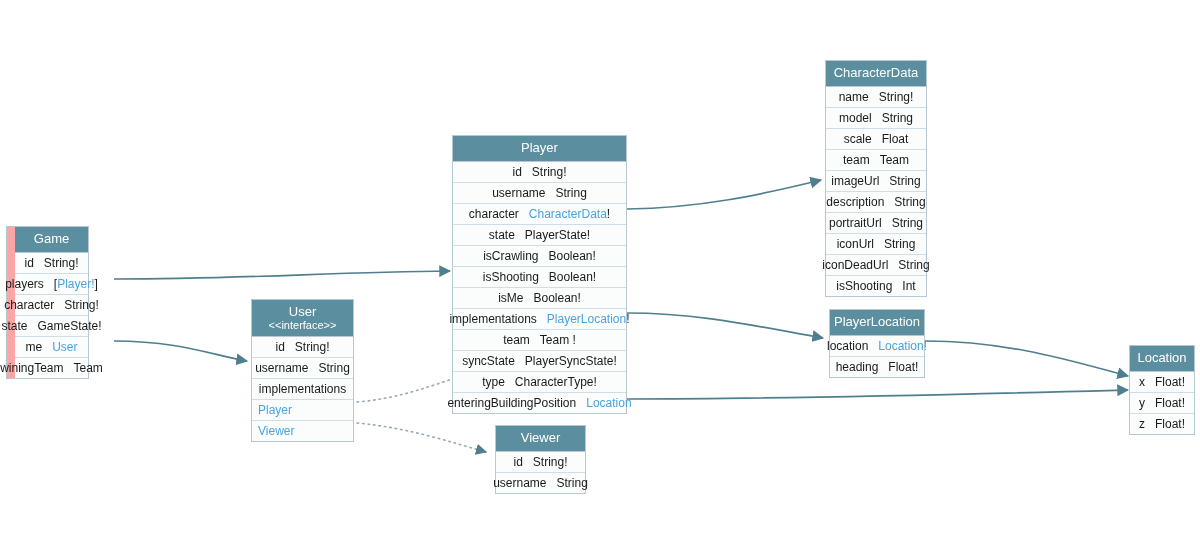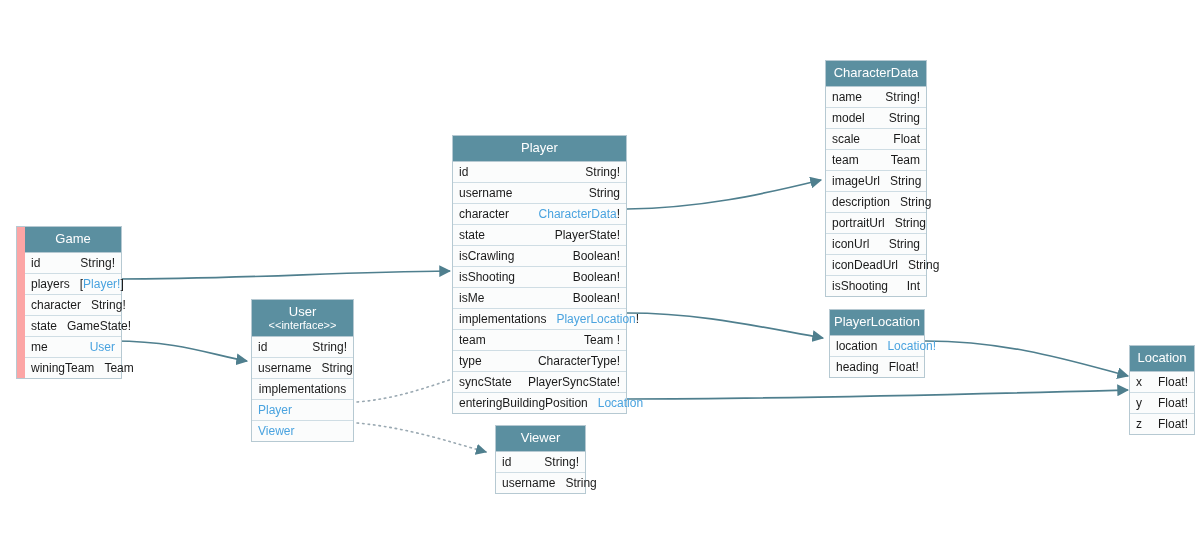--- a/index.html
+++ b/index.html
@@ -41,21 +41,21 @@
     white-space: nowrap;
   }
   .entity-header .sub {
     display: block;
     font-size: 11px;
     line-height: 1.1;
     margin-top: -1px;
   }
   .row {
     display: flex;
-    justify-content: space-between;
+    justify-content: center;
     align-items: center;
     font-size: 12px;
     color: #1a1a1a;
     padding: 3px 6px;
     border-bottom: 1px solid #cfdde4;
     background: #fbfcfc;
     white-space: nowrap;
   }
   .row:last-child {
     border-bottom: none;
@@ -108,21 +108,21 @@
 
     <path d="M 925 341 C 1010 341 1075 362 1128 376" fill="none" stroke="#4f7f8e" stroke-width="1.7" marker-end="url(#arrow)"></path>
 
     <path d="M 627 399 C 800 399 980 394 1128 390" fill="none" stroke="#4f7f8e" stroke-width="1.7" marker-end="url(#arrow)"></path>
 
     <path d="M 357 402 C 395 399 425 388 452 379" fill="none" stroke="#9aa9b2" stroke-width="1.6" stroke-dasharray="1.5 4" stroke-linecap="round"></path>
 
     <path d="M 357 423 C 410 428 450 442 486 452" fill="none" stroke="#9aa9b2" stroke-width="1.6" stroke-dasharray="1.5 4" stroke-linecap="round" marker-end="url(#arrow-dot)"></path>
   </svg>
 
-  <div class="entity" style="left:16px; top:226px; width:106px;padding-left:8px;">
+  <div class="entity" style="left:6px; top:226px; width:83px;padding-left:8px;">
     <div class="entity-header">Game</div>
     <div class="row">
       <span class="fname">id</span>
       <span class="ftype">String!</span>
     </div>
     <div class="row">
       <span class="fname">players</span>
       <span class="ftype"><span class="plain">[</span><span class="link">Player!</span><span class="plain">]</span></span>
     </div>
     <div class="row">
@@ -199,28 +199,28 @@
     </div>
     <div class="row">
       <span class="fname">implementations</span>
       <span class="ftype"><span class="link">PlayerLocation</span><span class="plain">!</span></span>
     </div>
     <div class="row">
       <span class="fname">team</span>
       <span class="ftype">Team !</span>
     </div>
     <div class="row">
+      <span class="fname">syncState</span>
+      <span class="ftype">PlayerSyncState!</span>
+    </div>
+    <div class="row">
       <span class="fname">type</span>
       <span class="ftype">CharacterType!</span>
     </div>
     <div class="row">
-      <span class="fname">syncState</span>
-      <span class="ftype">PlayerSyncState!</span>
-    </div>
-    <div class="row">
       <span class="fname">enteringBuildingPosition</span>
       <span class="ftype link">Location</span>
     </div>
   </div>
 
   <div class="entity" style="left:495px; top:425px; width:91px;">
     <div class="entity-header">Viewer</div>
     <div class="row">
       <span class="fname">id</span>
       <span class="ftype">String!</span>

